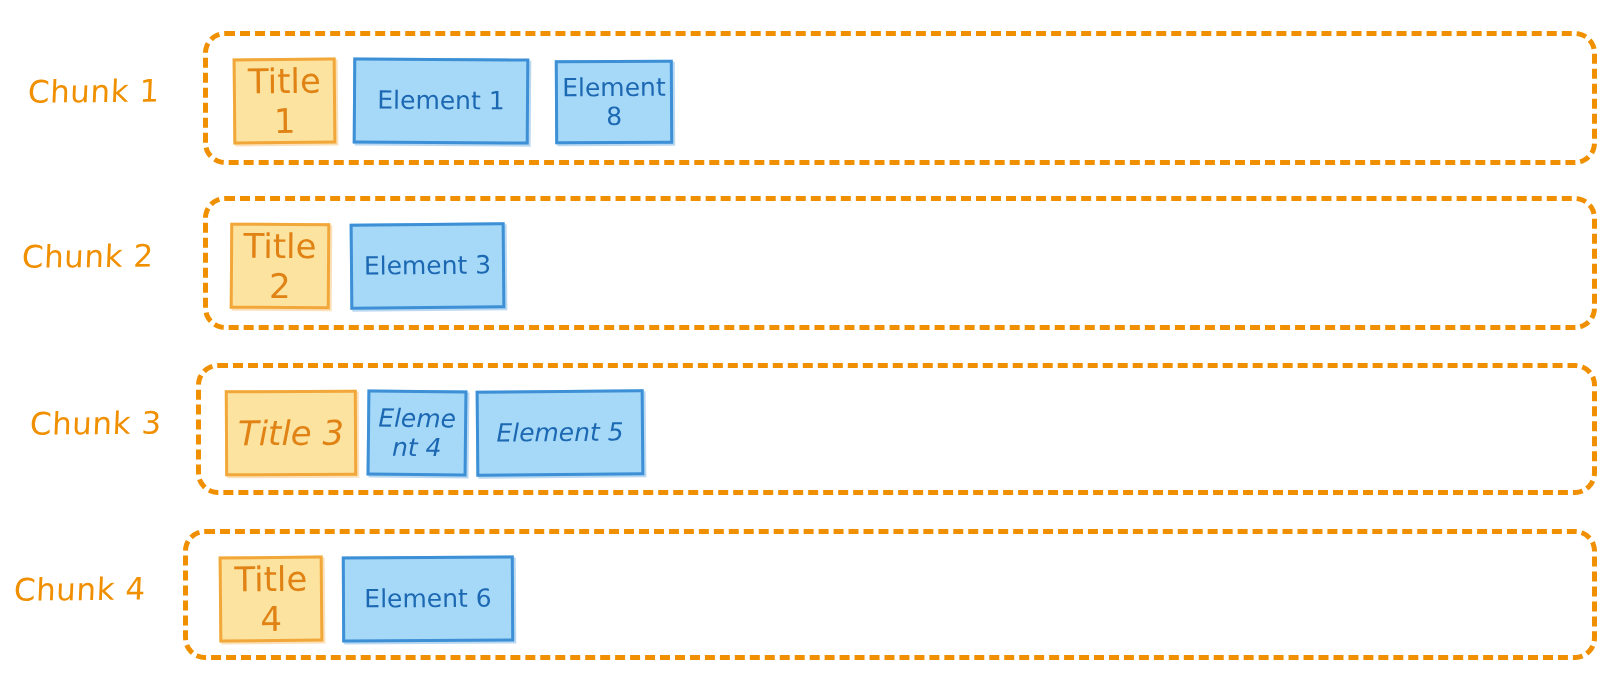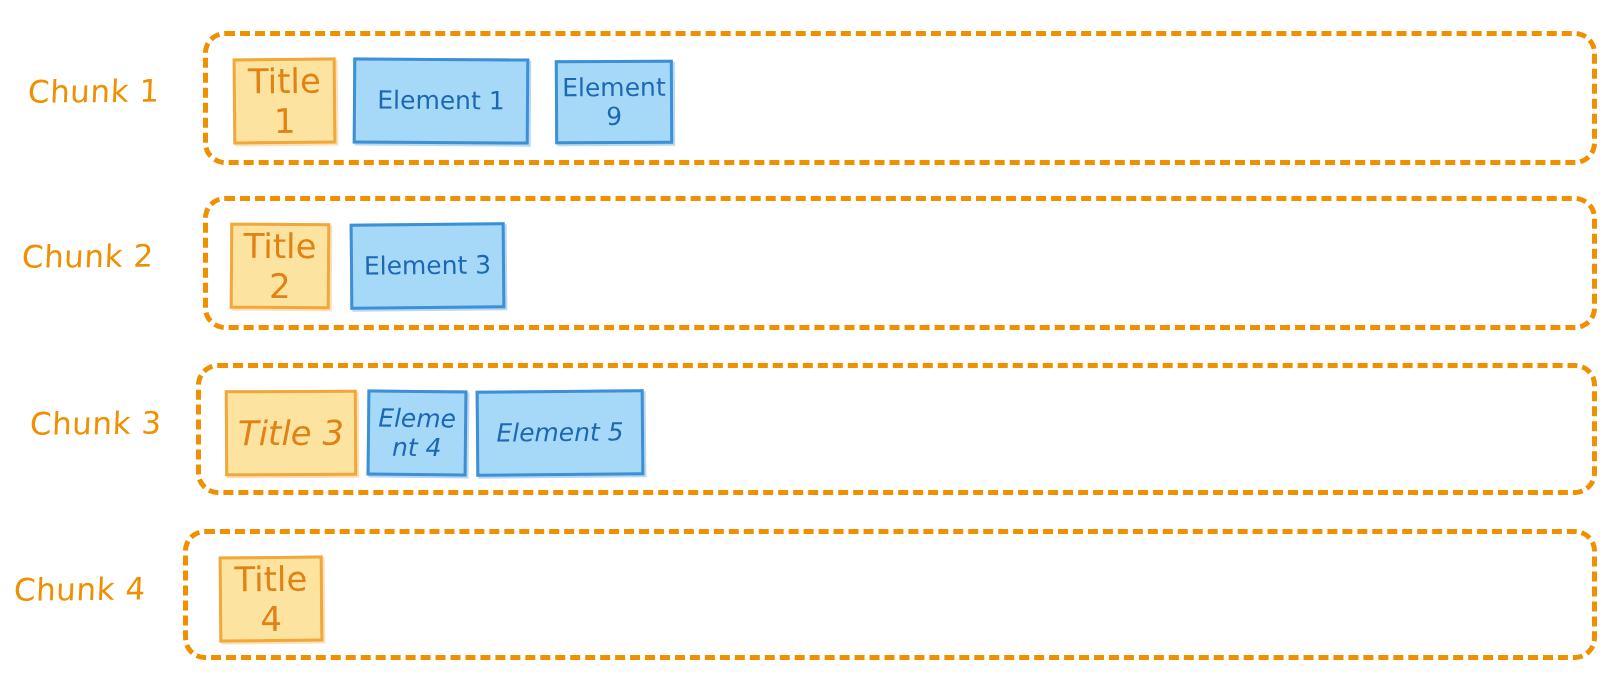--- a/index.html
+++ b/index.html
@@ -88,21 +88,21 @@
 <div id="stage">
 
   <div class="chunk-row">
     <div class="chunk-label" style="left:28px; top:73px; width:160px;">Chunk 1</div>
 
     <div class="chunk-box" style="left:203px; top:31px; width:1394px; height:134px;">
       <div class="item item-title tilt-a" style="left:25px; top:22px; width:103px; height:86px;">Title
 1</div>
       <div class="item item-element tilt-b" style="left:145px; top:22px; width:176px; height:86px;">Element 1</div>
       <div class="item item-element tilt-c" style="left:347px; top:24px; width:118px; height:84px;">Element
-9</div>
+8</div>
     </div>
   </div>
 
   <div class="chunk-row">
     <div class="chunk-label" style="left:22px; top:238px; width:160px;">Chunk 2</div>
 
     <div class="chunk-box" style="left:203px; top:196px; width:1394px; height:134px;">
       <div class="item item-title tilt-b" style="left:22px; top:22px; width:100px; height:86px;">Title
 2</div>
       <div class="item item-element tilt-a" style="left:142px; top:22px; width:155px; height:86px;">Element 3</div>
@@ -119,16 +119,17 @@
       <div class="item item-element tilt-a" style="left:275px; top:22px; width:168px; height:86px;">Element 5</div>
     </div>
   </div>
 
   <div class="chunk-row">
     <div class="chunk-label" style="left:14px; top:571px; width:160px;">Chunk 4</div>
 
     <div class="chunk-box" style="left:183px; top:529px; width:1414px; height:131px;">
       <div class="item item-title tilt-a" style="left:31px; top:22px; width:104px; height:86px;">Title
 4</div>
+      <div class="item item-element tilt-c" style="left:154px; top:22px; width:172px; height:86px;">Element 6</div>
     </div>
   </div>
 
 </div>
 
 </body></html>

